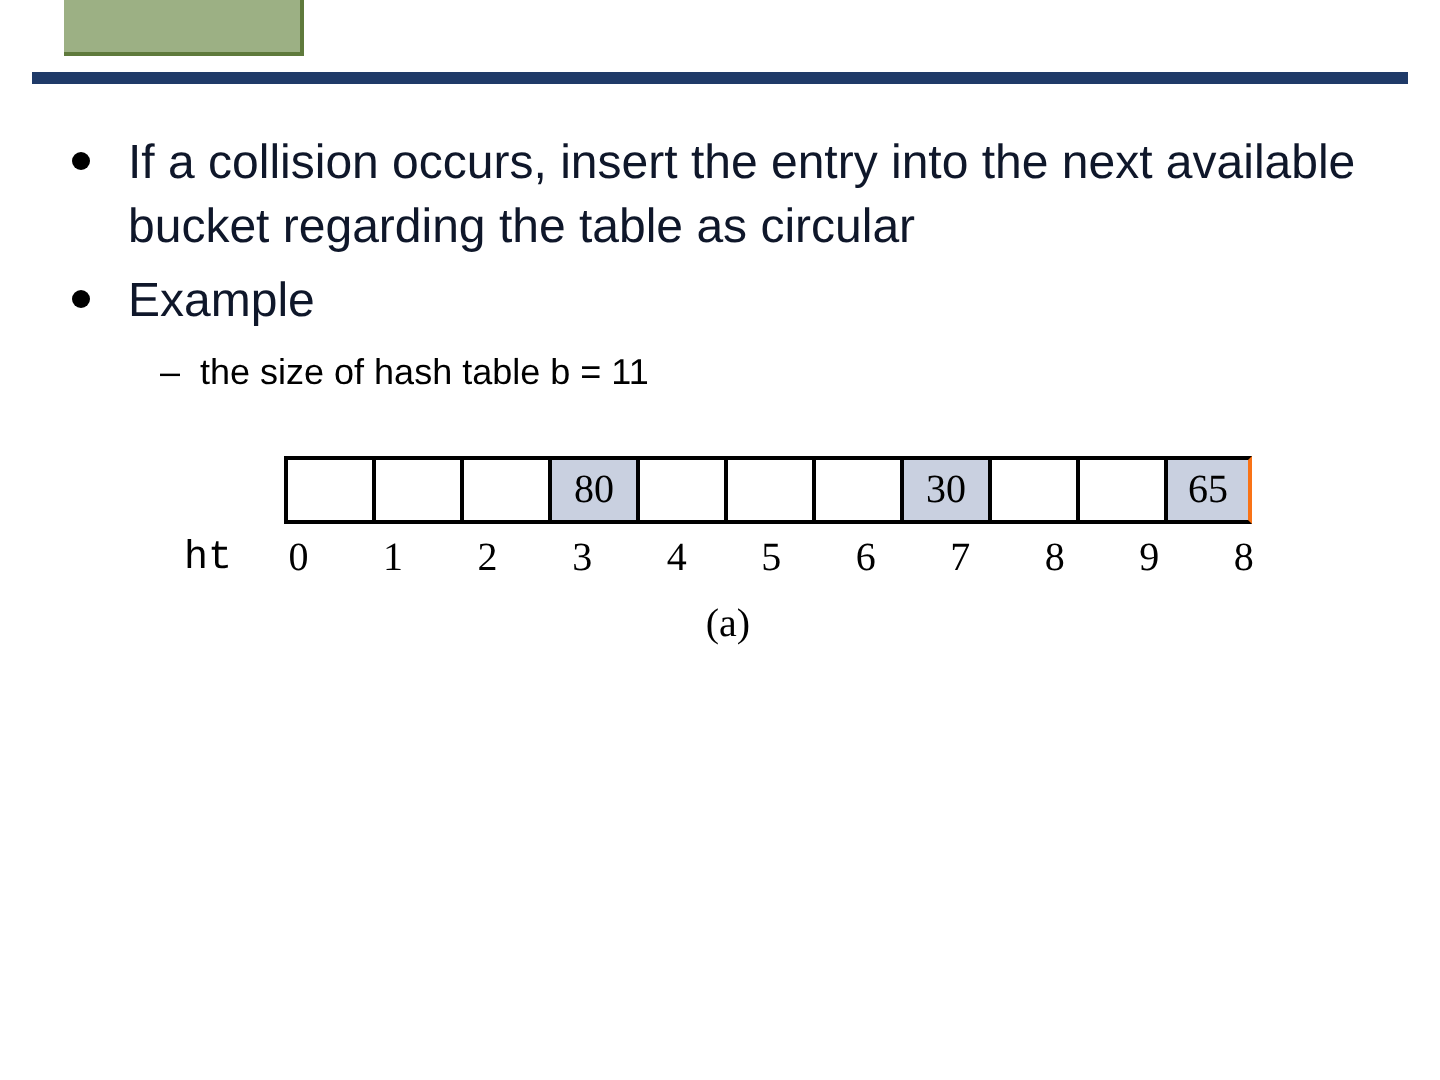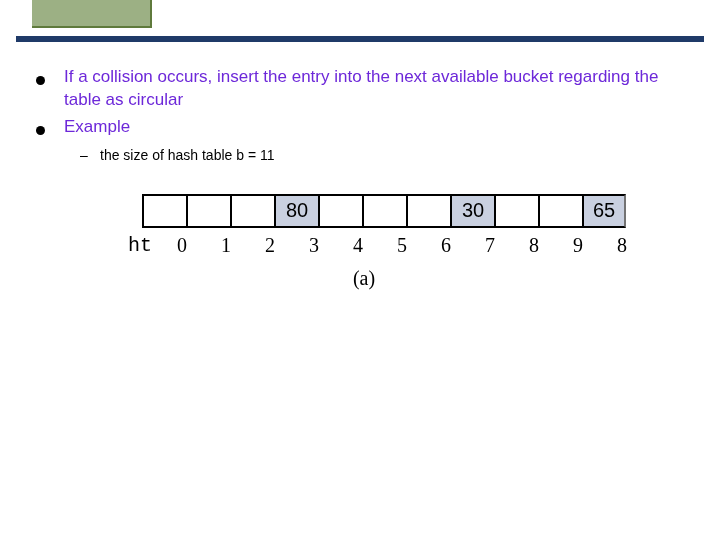--- a/index.html
+++ b/index.html
@@ -36,44 +36,44 @@
   }
   .content {
     padding: 16px 28px 0 36px;
   }
   ul.bullets {
     list-style: none;
   }
   ul.bullets > li {
     position: relative;
     padding-left: 28px;
-    font-size: 17px;
+    font-size: 24px;
     line-height: 1.35;
-    color: #6d28d9;
+    color: #0f172a;
     margin-bottom: 4px;
   }
   ul.bullets > li::before {
     content: "";
     position: absolute;
     left: 0;
     top: 10px;
     width: 9px;
     height: 9px;
     background: #000;
     border-radius: 50%;
   }
   ul.dashes {
     list-style: none;
     margin: 6px 0 0 0;
     padding-left: 44px;
   }
   ul.dashes > li {
     position: relative;
     padding-left: 20px;
-    font-size: 14px;
+    font-size: 18px;
     line-height: 1.5;
     color: #000;
   }
   ul.dashes > li::before {
     content: "–";
     position: absolute;
     left: 0;
     top: 0;
     color: #000;
   }
@@ -86,33 +86,33 @@
     display: flex;
     align-items: stretch;
     justify-content: center;
     margin-left: 40px;
   }
   .cell {
     width: 44px;
     height: 34px;
     border: 2px solid #000;
     border-right: none;
-    font-family: Liberation Sans, sans-serif;
+    font-family: Liberation Serif, serif;
     font-size: 20px;
     display: flex;
     align-items: center;
     justify-content: center;
     background: #fff;
   }
-  .cell:last-child { border-right: 2px solid #737373; }
+  .cell:last-child { border-right: 2px solid #f97316; }
   .cell.filled { background: #c9d0e0; }
   .idx-row {
     display: flex;
     align-items: center;
-    justify-content: flex-end;
+    justify-content: space-between;
     margin-top: 6px;
     font-family: "Courier New", monospace;
     font-size: 20px;
     color: #000;
   }
   .idx-label {
     width: 40px;
     text-align: center;
     font-family: "Courier New", monospace;
   }

